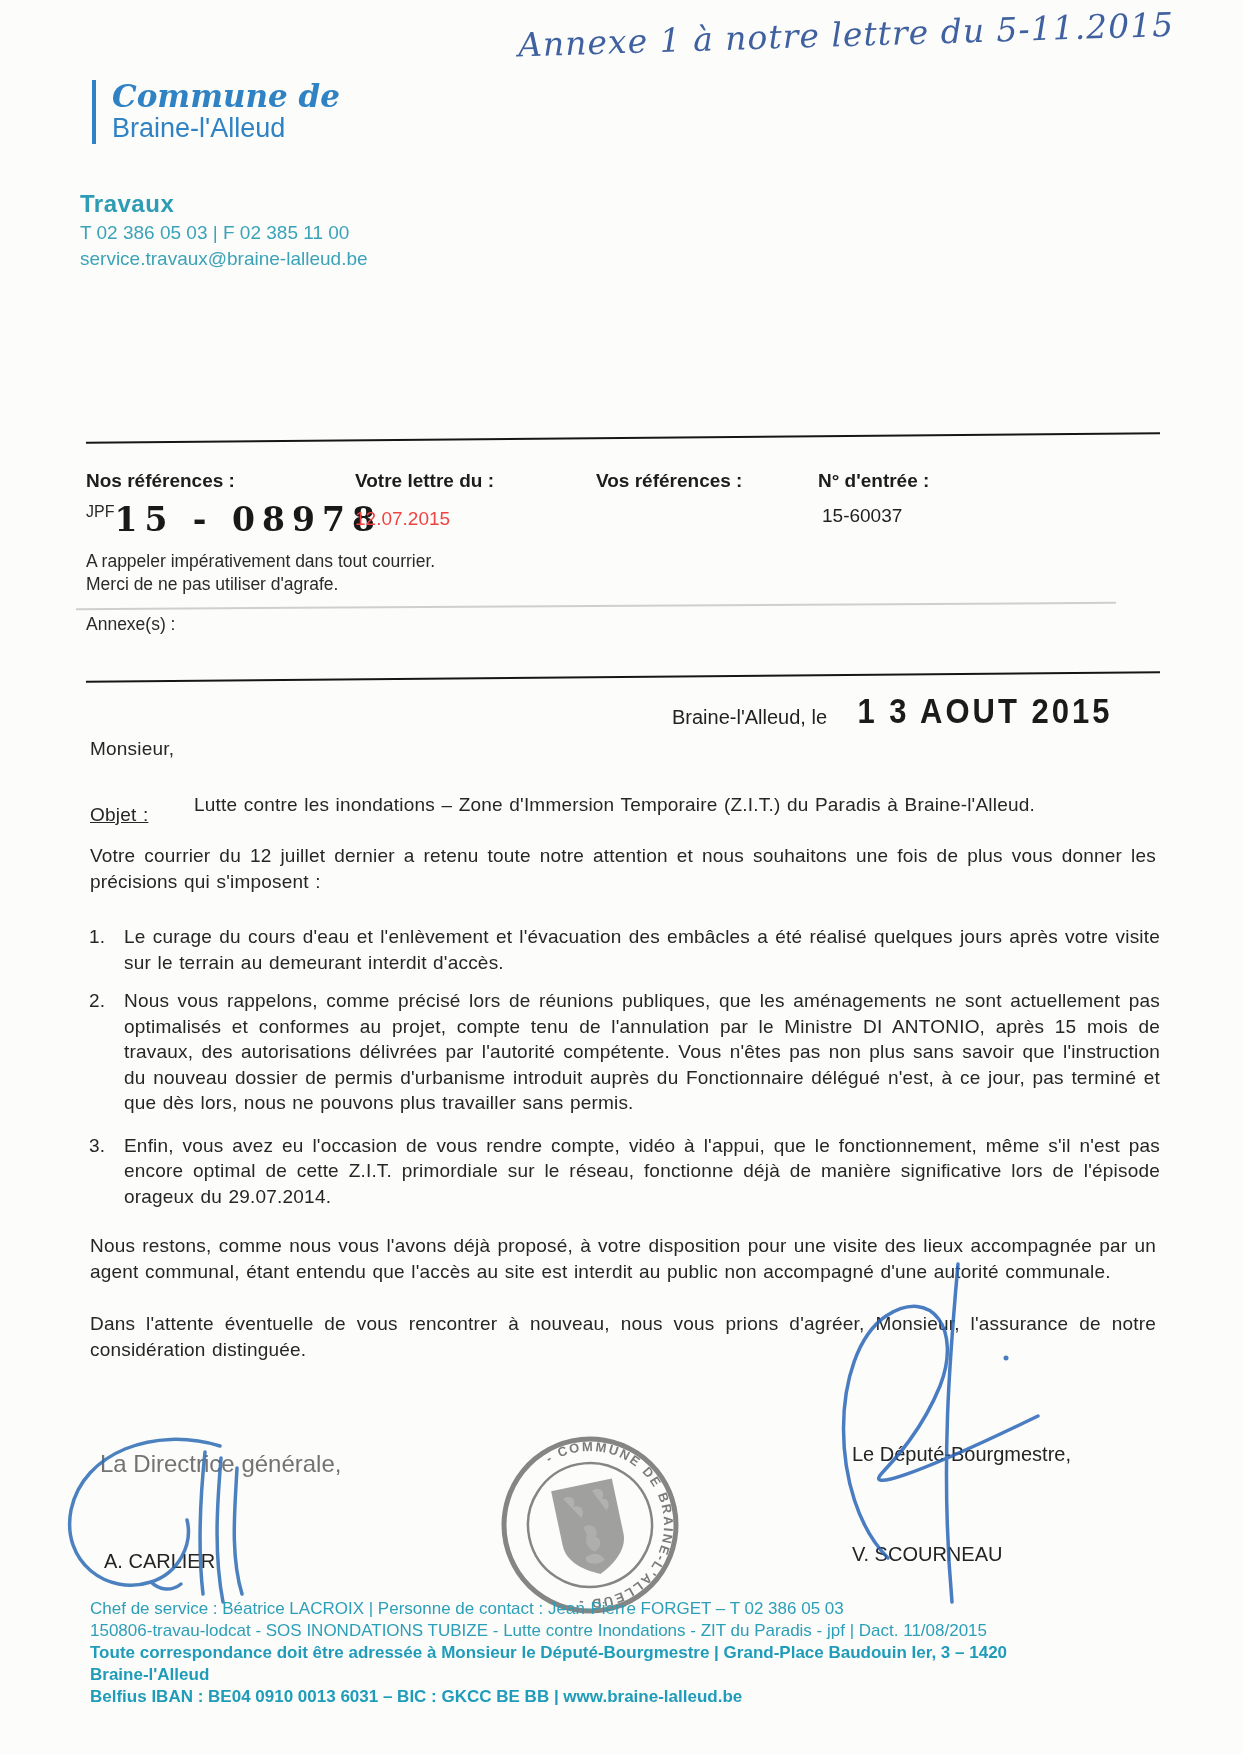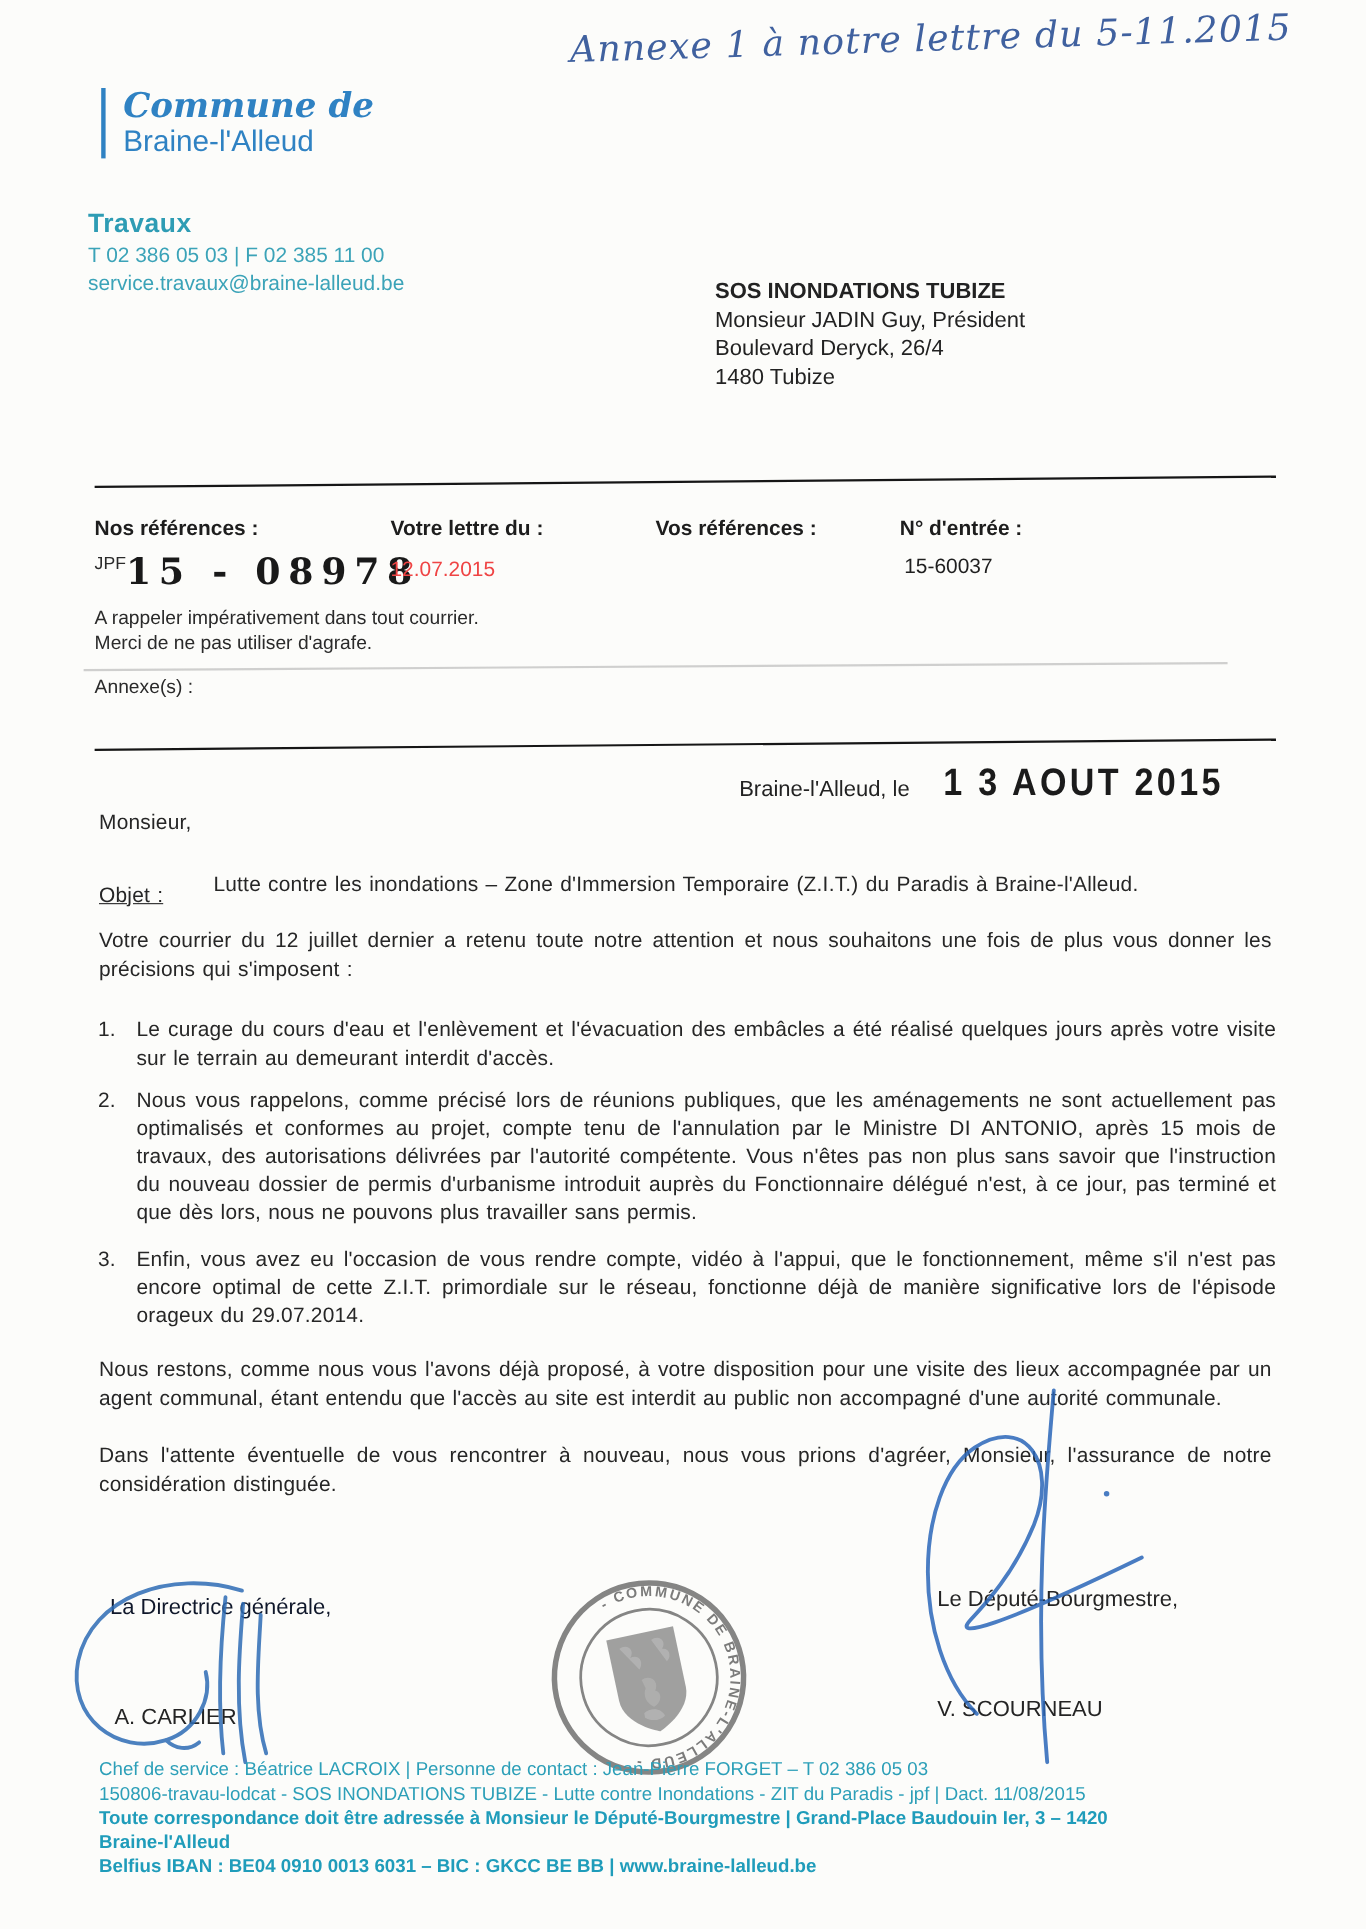--- a/index.html
+++ b/index.html
@@ -61,21 +61,21 @@
   .objet-label{position:absolute;left:0;top:10px;text-decoration:underline;}
   .intro{margin-top:26px !important;}
   .list-item{position:relative;padding-left:38px;text-align:justify;}
   .li-1{margin-top:30px;}
   .li-2{margin-top:13px;}
   .li-3{margin-top:17px;}
   .list-num{position:absolute;left:3px;top:0;}
   .closing1{margin-top:24px !important;}
   .closing2{margin-top:27px !important;}
   
-  .sig-title-left{position:absolute;left:100px;top:1450px;font-size:20px;color:#0f172a;}
+  .sig-title-left{position:absolute;left:100px;top:1450px;font-size:24px;color:#737373;}
   .sig-name-left{position:absolute;left:104px;top:1550px;font-size:20px;color:#242424;}
   .sig-title-right{position:absolute;left:852px;top:1443px;font-size:20px;color:#242424;}
   .sig-name-right{position:absolute;left:852px;top:1543px;font-size:20px;color:#242424;}
   .sig-svg-left{position:absolute;left:55px;top:1424px;}
   .sig-svg-right{position:absolute;left:800px;top:1258px;}
   .seal{position:absolute;left:487px;top:1422px;opacity:.82;transform:rotate(-12deg);}
   
   .footer{position:absolute;left:90px;top:1598px;width:1074px;font-size:17px;line-height:22px;}
   .f-reg{color:#2c9fb8;}
   .f-bold{color:#1f9cba;font-weight:700;}
@@ -94,26 +94,20 @@
       <div class="logo-org2">Braine-l'Alleud</div>
     </div>
   </div>
 
   <div class="dept">
     <div class="dept-name">Travaux</div>
     <div class="dept-line">T  02 386 05 03  |  F 02 385 11 00</div>
     <div class="dept-line">service.travaux@braine-lalleud.be</div>
   </div>
 
-  <div class="recipient">
-    <div class="org">SOS INONDATIONS TUBIZE</div>
-    <div>Monsieur JADIN Guy, Président</div>
-    <div>Boulevard Deryck, 26/4</div>
-    <div>1480 Tubize</div>
-  </div>
 
   <div class="rule rule1"></div>
   <div class="rule-faint"></div>
   <div class="rule rule2"></div>
 
   <div class="ref-label ref-c1">Nos références :</div>
   <div class="ref-label ref-c2">Votre lettre du :</div>
   <div class="ref-label ref-c3">Vos références :</div>
   <div class="ref-label ref-c4">N° d'entrée :</div>
 

